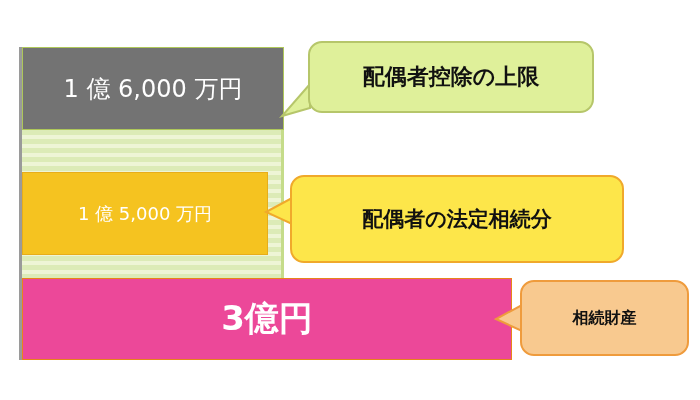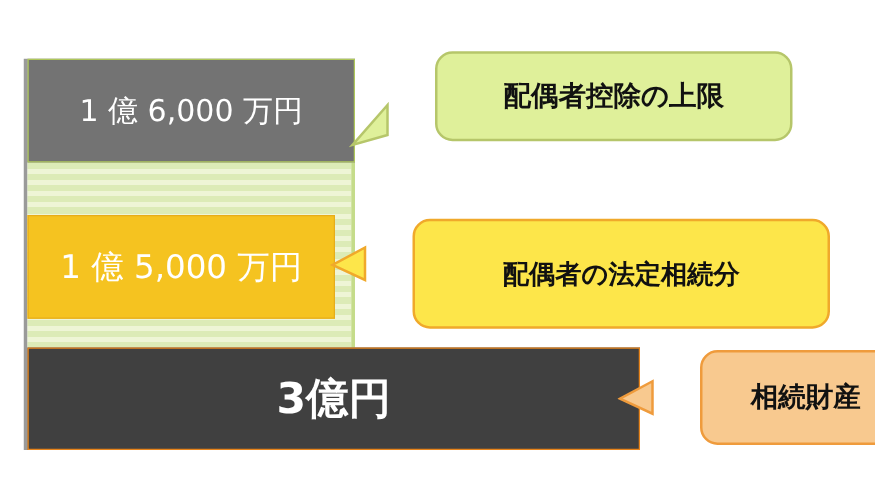--- a/index.html
+++ b/index.html
@@ -6,28 +6,28 @@
   body { width:700px; height:400px; background:#ffffff; position:relative; overflow:hidden;
          font-family:"DejaVu Sans", "Liberation Sans", sans-serif; }
   .axis { position:absolute; left:19px; top:47px; width:3px; height:313px; background:#9a9a9a; }
   .stripes { position:absolute; left:22px; top:130px; width:262px; height:148px;
     background: repeating-linear-gradient(to bottom, #dcebb7 0px, #dcebb7 5px, #eef5d6 5px, #eef5d6 9px);
     border-right:3px solid #c5dc8a; box-sizing:border-box; }
   .block { position:absolute; display:flex; align-items:center; justify-content:center; color:#ffffff; box-sizing:border-box; }
   .green { left:22px; top:47px; width:262px; height:83px; background:#737373; border:1px solid #aec75a;
            font-size:24px; }
   .yellow { left:22px; top:172px; width:246px; height:83px; background:#f5c320; border:1px solid #e7ad1a;
-            font-size:26px; }
-  .orange { left:22px; top:278px; width:490px; height:82px; background:#404040; border:1px solid #e8841a;
+            font-size:18px; }
+  .orange { left:22px; top:278px; width:490px; height:82px; background:#ec4899; border:1px solid #e8841a;
             font-size:34px; font-weight:bold; }
   .bubble { position:absolute; border-radius:14px; box-sizing:border-box; display:flex; flex-direction:column;
-            align-items:center; justify-content:center; color:#111111; font-weight:bold;margin-left:40px; }
+            align-items:center; justify-content:center; color:#111111; font-weight:bold; }
   .b1 { left:308px; top:41px; width:286px; height:72px; background:#dff09a; border:2px solid #b6c66a; font-size:22px; }
   .b2 { left:290px; top:175px; width:334px; height:88px; background:#fde64a; border:2px solid #f0a92b; font-size:21px; line-height:30px; }
-  .b3 { left:520px; top:280px; width:169px; height:76px; background:#f8c98f; border:2px solid #ef9b3c; font-size:22px; }
+  .b3 { left:520px; top:280px; width:169px; height:76px; background:#f8c98f; border:2px solid #ef9b3c; font-size:16px; }
   .tail { position:absolute; }
 </style>
 </head>
 <body>
 
 <div class="axis"></div>
 <div class="stripes"></div>
 
 <div class="block green">
   <span>1 億 6,000 万円</span>

